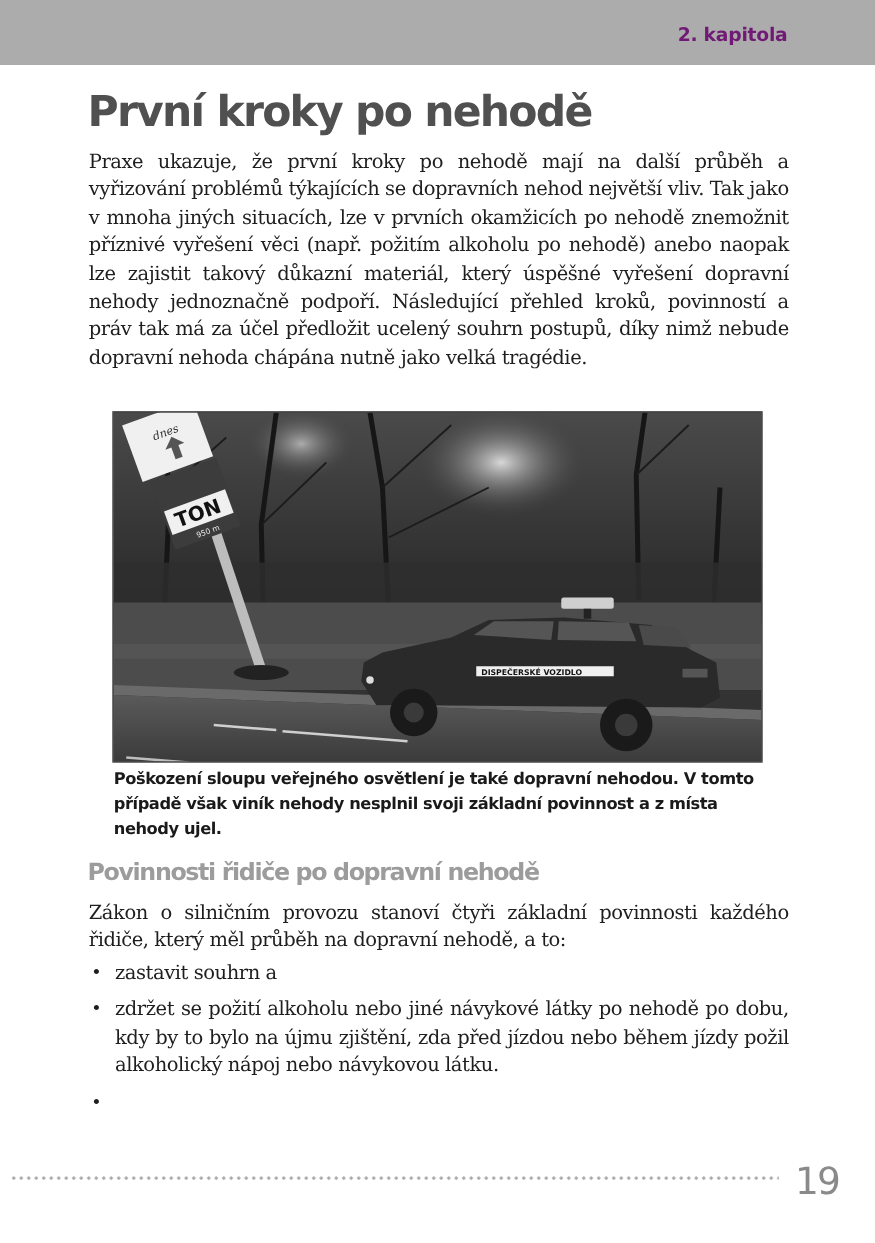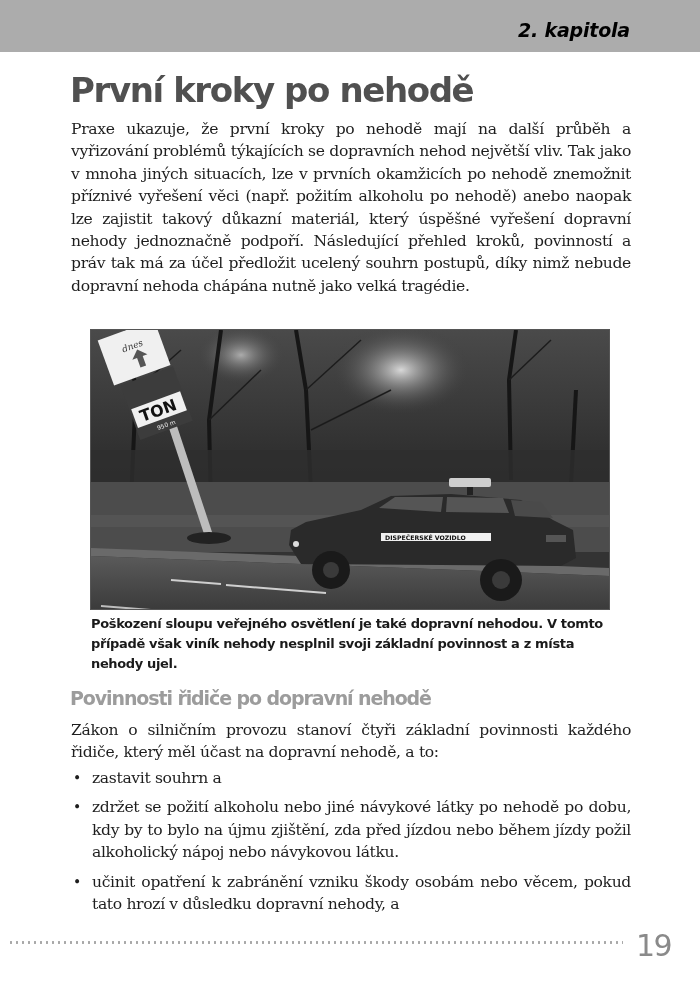--- a/index.html
+++ b/index.html
@@ -5,21 +5,21 @@
     html, body { margin: 0; padding: 0; background: #ffffff; }
     body { width: 700px; height: 994px; position: relative; overflow: hidden; }
 
     .header-band {
       position: absolute; left: 0; top: 0; width: 700px; height: 52px;
       background: #acacac;
     }
     .chapter-label {
       position: absolute; right: 70px; top: 19px;
       font-family: "DejaVu Sans", sans-serif; font-weight: bold;
-      font-size: 19px; color: #000000; letter-spacing: -0.2px; font-style: italic;
+      font-size: 15px; color: #701a75; letter-spacing: -0.2px;
     }
 
     .page-title {
       position: absolute; left: 70px; top: 68px; margin: 0;
       font-family: "DejaVu Sans", sans-serif; font-weight: bold;
       font-size: 34px; color: #505050; letter-spacing: -1.4px;
       line-height: 44px;
       text-align: center;
     }
 
@@ -163,31 +163,30 @@
       <circle cx="205" cy="214" r="3" fill="#ddd"></circle>
       <rect x="455" y="205" width="20" height="7" fill="#555"></rect>
     </g>
   </svg>
 </div>
 
 <p class="photo-caption">Poškození sloupu veřejného osvětlení je také dopravní nehodou. V tomto případě však viník nehody nesplnil svoji základní povinnost a z místa nehody ujel.</p>
 
 <h2 class="section-heading">Povinnosti řidiče po dopravní nehodě</h2>
 
-<p class="body-text section-intro">Zákon o silničním provozu stanoví čtyři základní povinnosti každého řidiče, který měl účast na dopravní nehodě, a to:</p>
+<p class="body-text section-intro">Zákon o silničním provozu stanoví čtyři základní povinnosti každého řidiče, který měl průběh na dopravní nehodě, a to:</p>
 
 <ul class="body-text duties-list">
   <li>
     <span class="bullet">•</span>
     <span>zastavit souhrn a</span>
   </li>
   <li>
     <span class="bullet">•</span>
     <span>zdržet se požití alkoholu nebo jiné návykové látky po nehodě po dobu, kdy by to bylo na újmu zjištění, zda před jízdou nebo během jízdy požil alkoholický nápoj nebo návykovou látku.</span>
   </li>
   <li>
     <span class="bullet">•</span>
-    <span>učinit opatření k zabránění vzniku škody osobám nebo věcem, pokud tato hrozí v důsledku dopravní nehody, a</span>
   </li>
 </ul>
 
 <div class="footer-dots"></div>
 <span class="page-number">19</span>
 
 </body></html>

